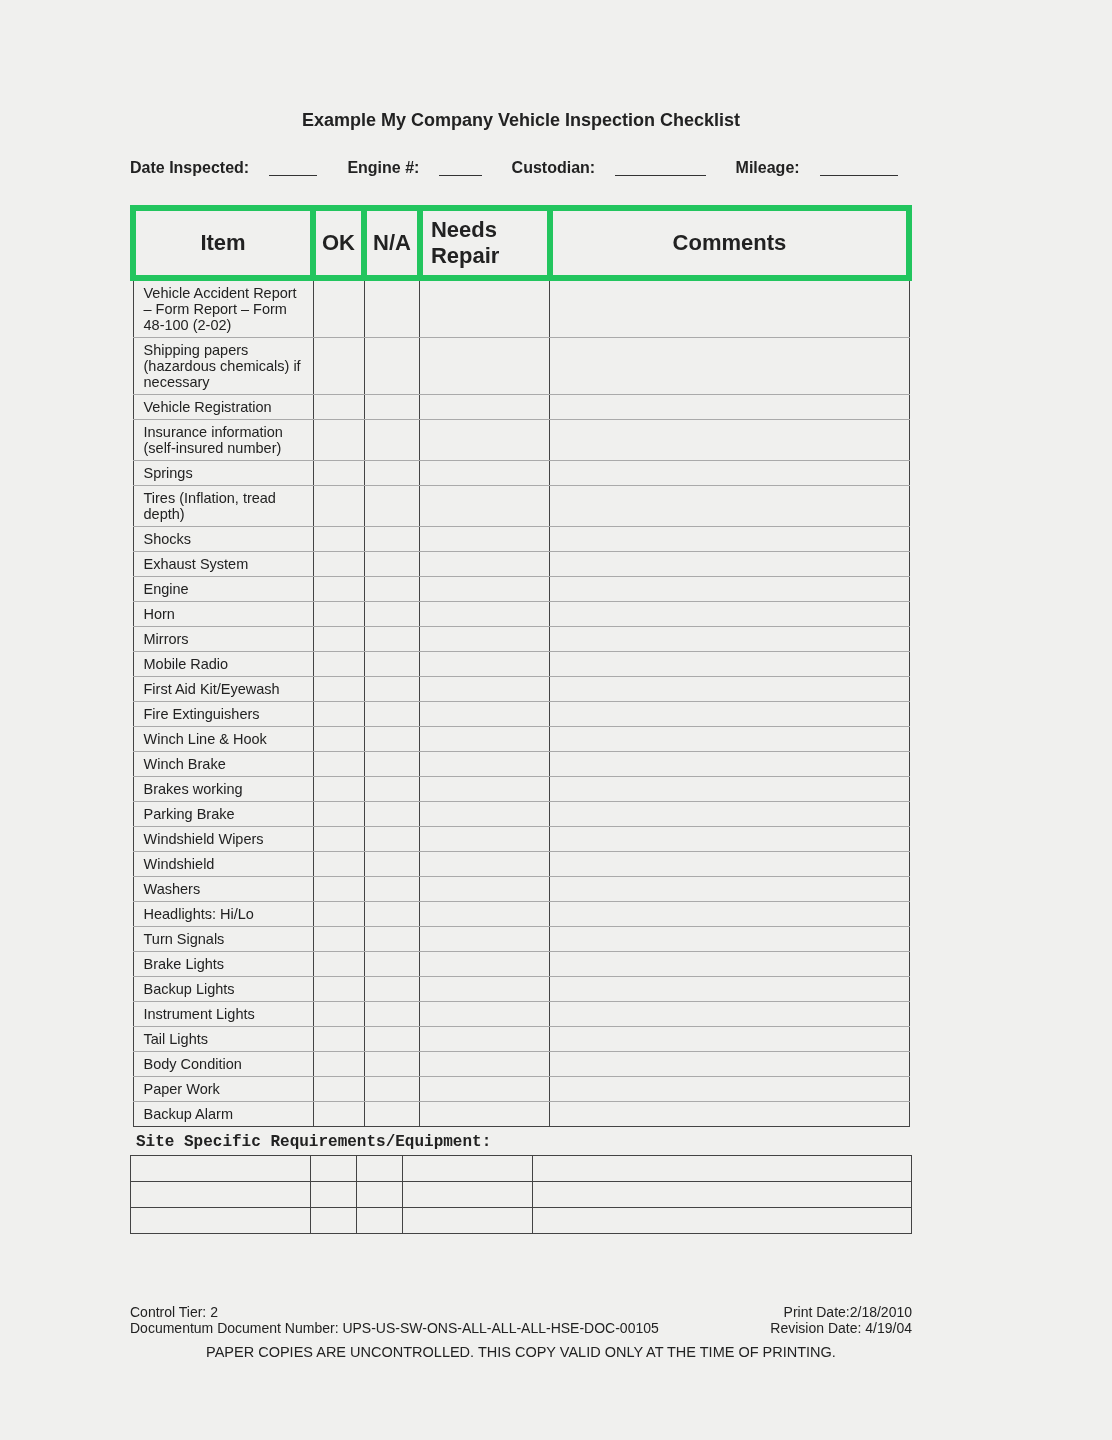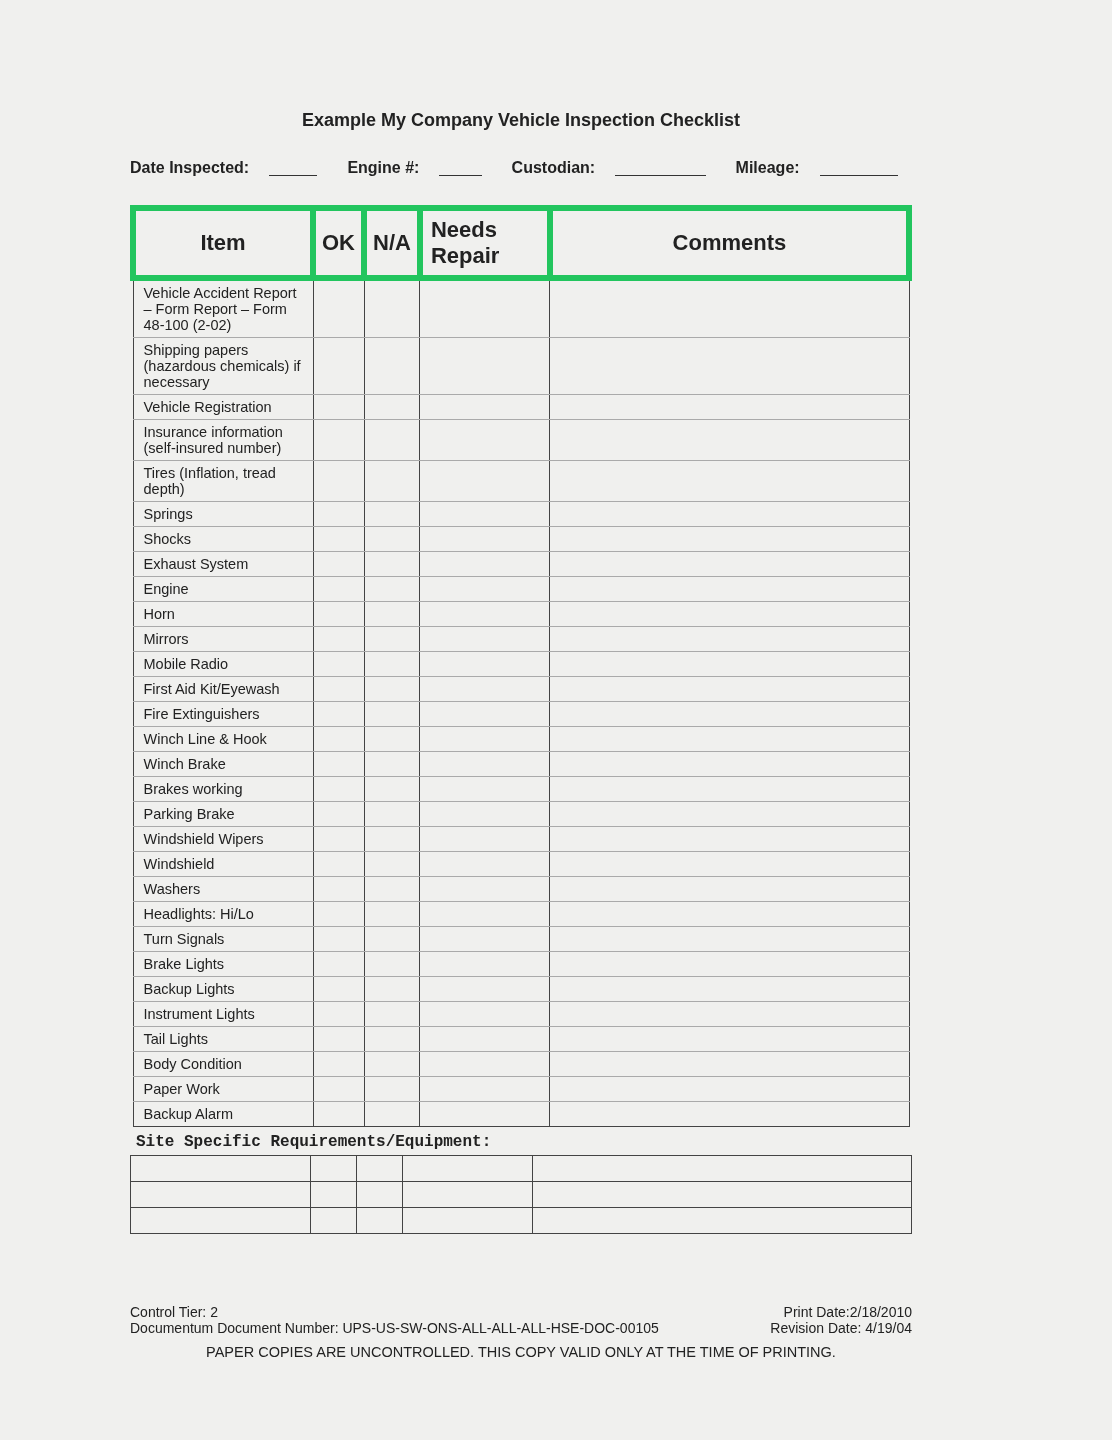--- a/index.html
+++ b/index.html
@@ -164,28 +164,28 @@
           <td></td>
         </tr>
         <tr>
           <td class="cell-item">Insurance information (self-insured number)</td>
           <td></td>
           <td></td>
           <td></td>
           <td></td>
         </tr>
         <tr>
+          <td class="cell-item">Springs</td>
+          <td></td>
+          <td></td>
+          <td></td>
+          <td></td>
+        </tr>
+        <tr>
           <td class="cell-item">Tires (Inflation, tread depth)</td>
-          <td></td>
-          <td></td>
-          <td></td>
-          <td></td>
-        </tr>
-        <tr>
-          <td class="cell-item">Springs</td>
           <td></td>
           <td></td>
           <td></td>
           <td></td>
         </tr>
         <tr>
           <td class="cell-item">Shocks</td>
           <td></td>
           <td></td>
           <td></td>

